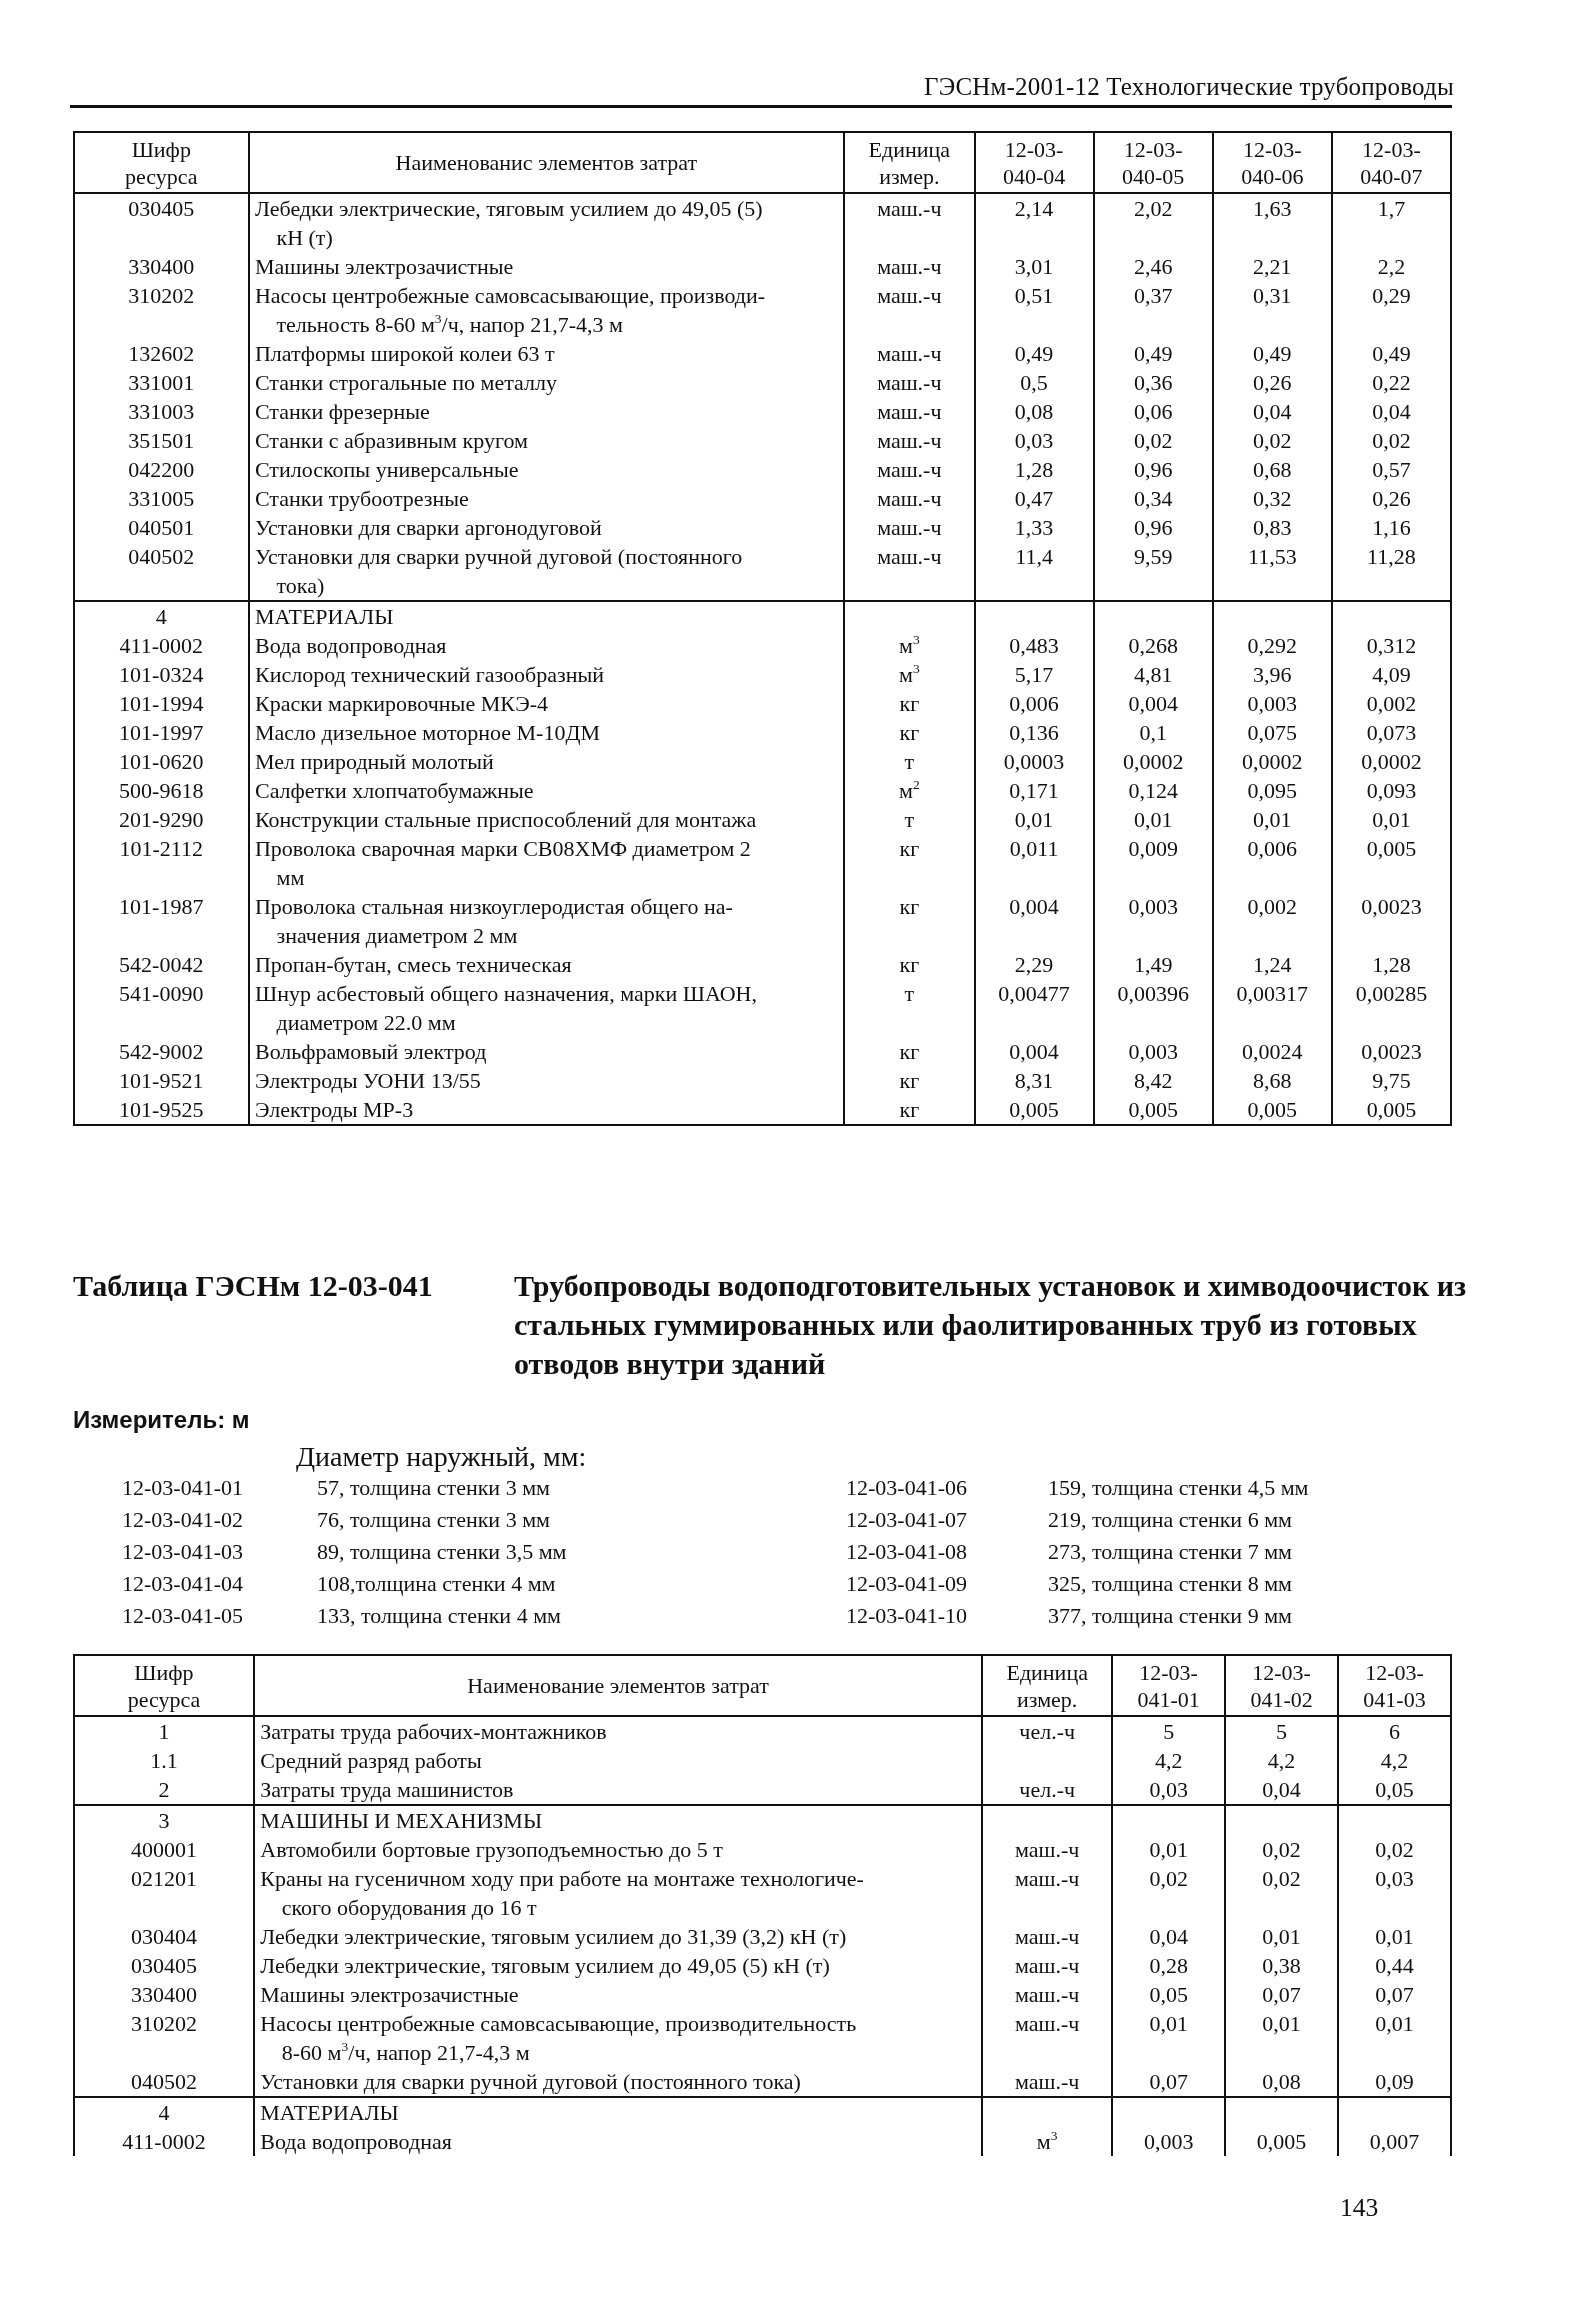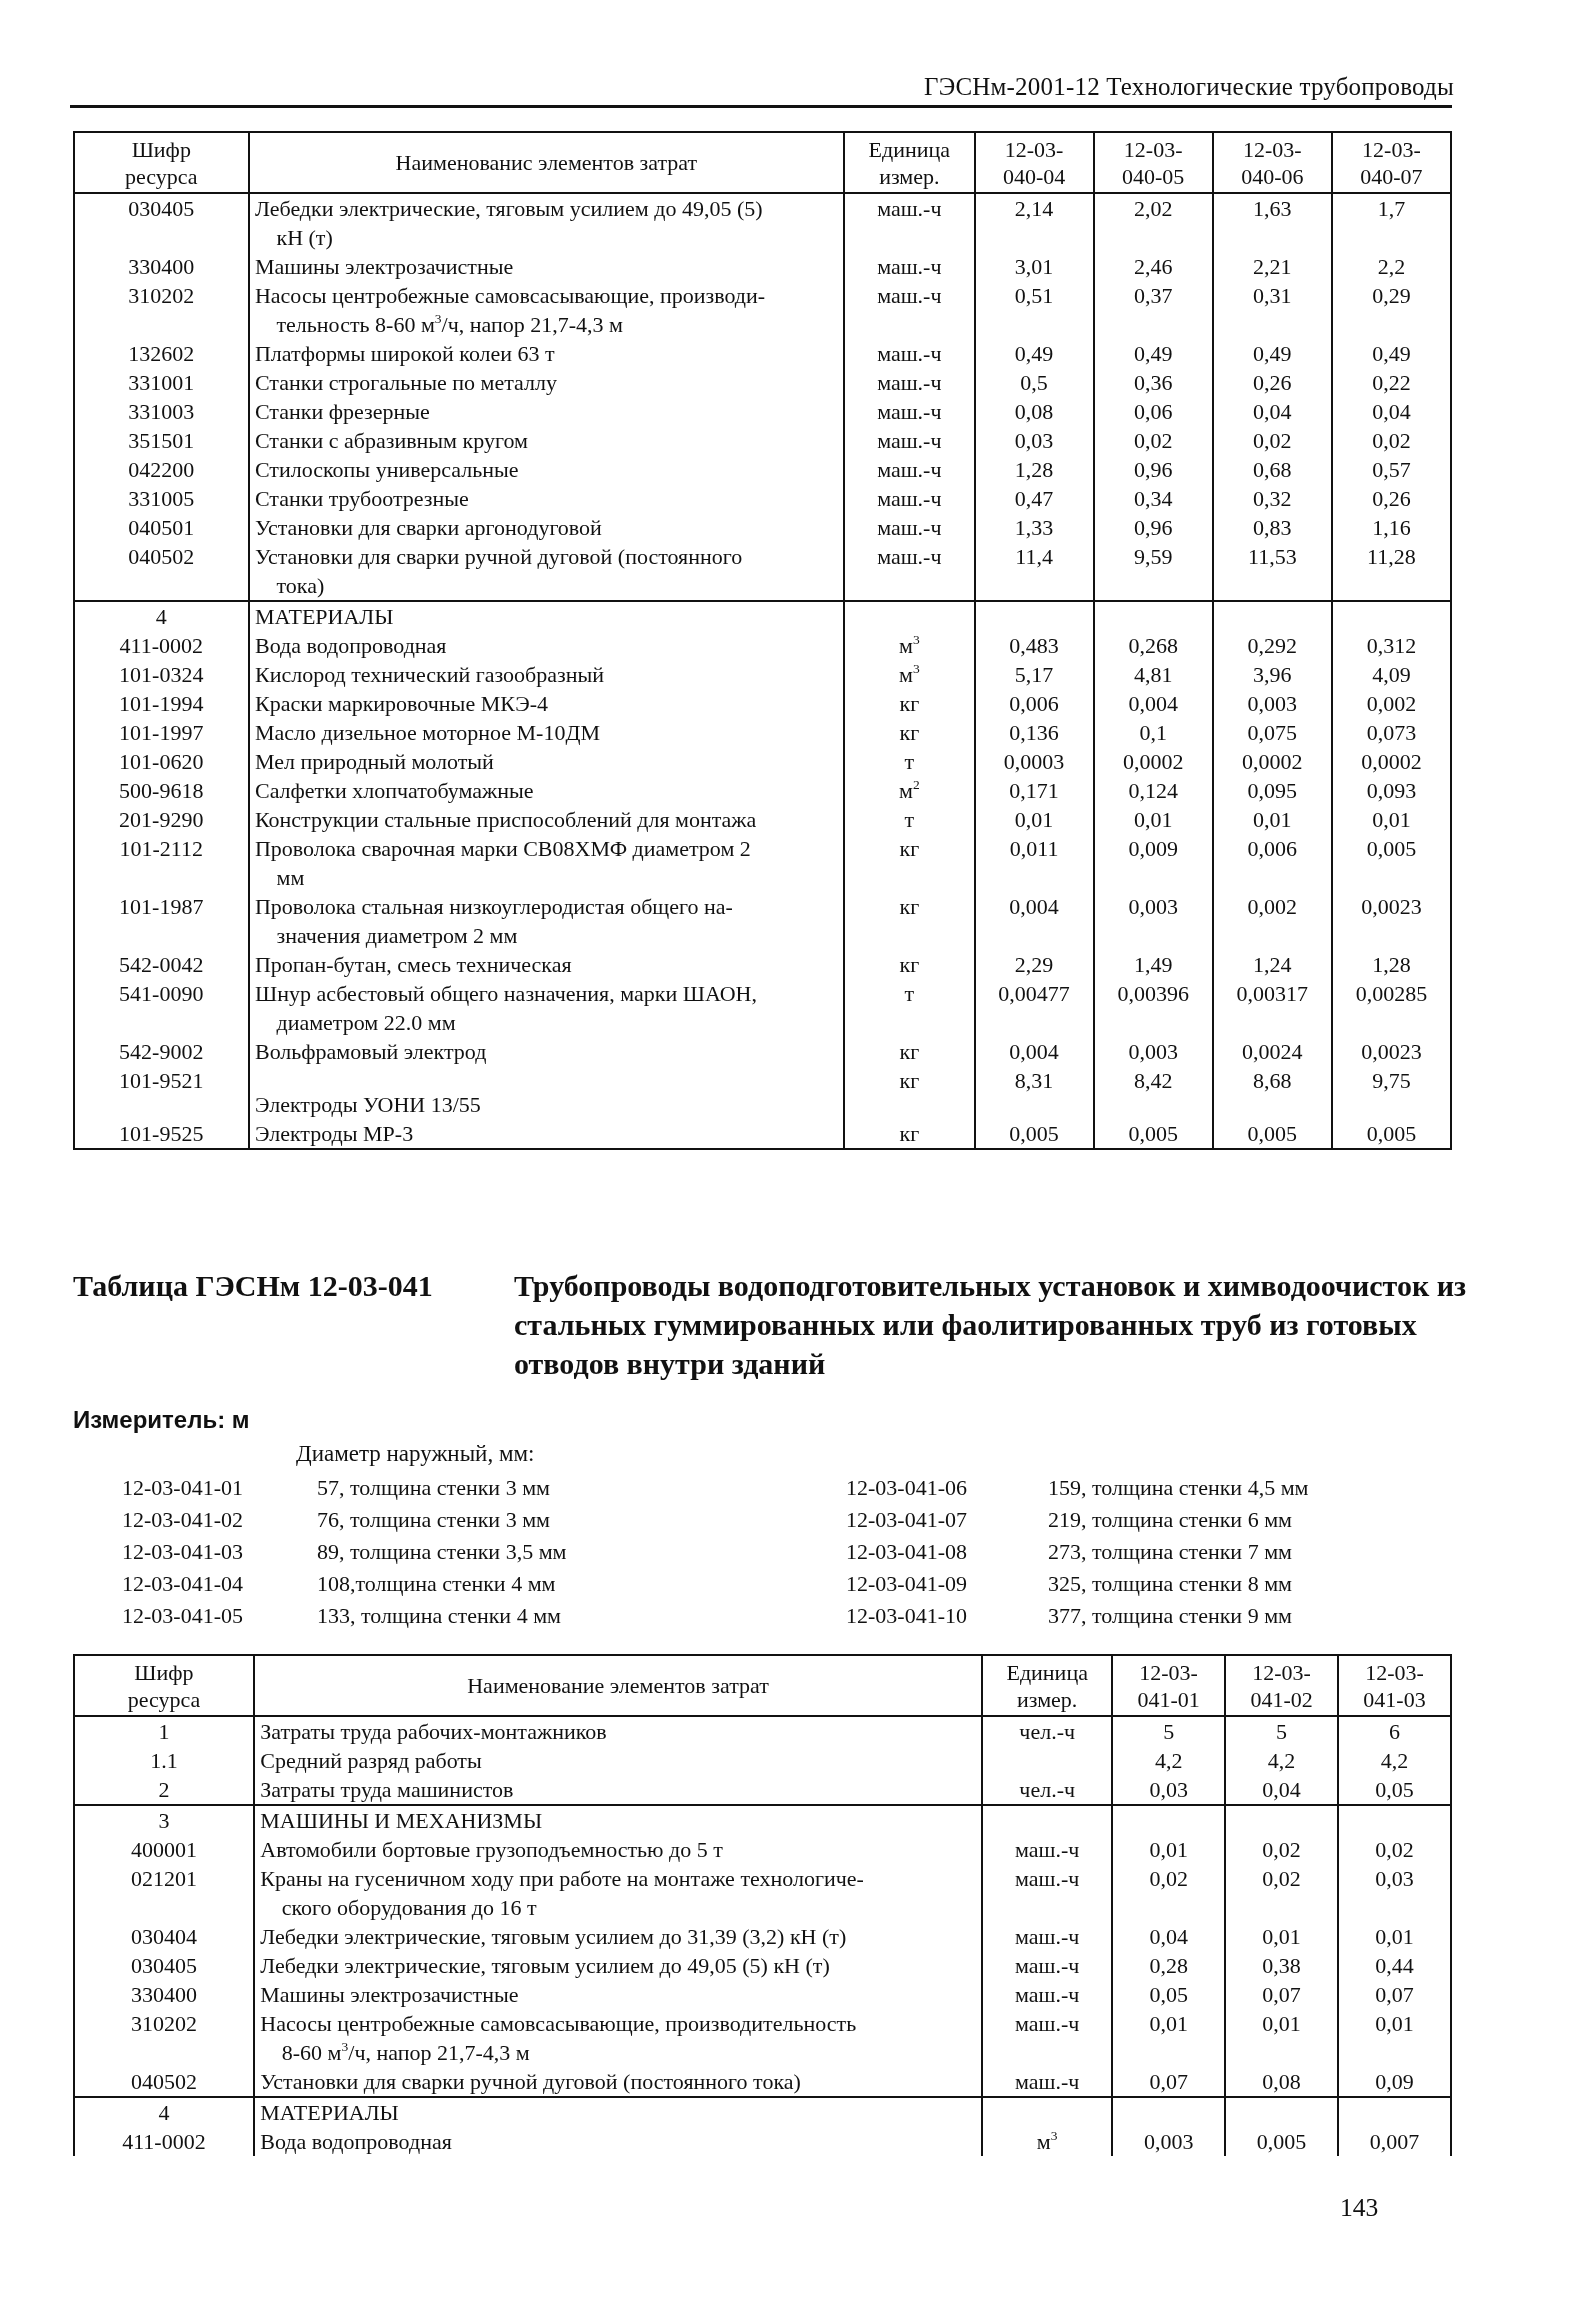--- a/index.html
+++ b/index.html
@@ -36,21 +36,21 @@
   #t1 col.c4, #t1 col.c5, #t1 col.c6, #t1 col.c7 { width: 116px; }
 
   .table-title {
     position: absolute; left: 73px; top: 1266px; width: 1414px;
     font-weight: bold; font-size: 30px; line-height: 39px;
   }
   .table-title .lbl { position: absolute; left: 0; top: 0; white-space: nowrap; }
   .table-title .txt { position: absolute; left: 441px; top: 0; width: 1010px; }
 
   .meter { position: absolute; left: 73px; top: 1406px; font-family: "Liberation Sans", "DejaVu Sans", sans-serif; font-weight: bold; font-size: 24px; }
-  .diam-head { position: absolute; left: 296px; top: 1441px; font-size: 23px; }
+  .diam-head { position: absolute; left: 296px; top: 1441px; font-size: 28px; }
   .diam-list { position: absolute; top: 1472px; font-size: 22px; line-height: 32px; }
   .diam-list .row { white-space: nowrap; margin-left: 28px; }
   .diam-list .code { display: inline-block; }
   #dl1 { left: 94px; } #dl1 .code { width: 195px; }
   #dl2 { left: 818px; } #dl2 .code { width: 202px; }
 
   #t2 { left: 73px; top: 1654px; width: 1379px; }
   #t2 col.c1 { width: 180px; } #t2 col.c2 { width: 729px; } #t2 col.c3 { width: 130px; }
   #t2 col.c4, #t2 col.c5, #t2 col.c6 { width: 113px; }
   #t2 tr.trunc td { border-bottom: none; }
@@ -367,21 +367,21 @@
         </td>
         <td class="unit">кг</td>
         <td class="val">0,004</td>
         <td class="val">0,003</td>
         <td class="val">0,0024</td>
         <td class="val">0,0023</td>
       </tr>
       <tr>
         <td class="code">101-9521</td>
         <td class="name">
-          <span style="display: block; margin-top: 24px;">Электроды УОНИ 13/55</span>
+          <span style="display: block;">Электроды УОНИ 13/55</span>
         </td>
         <td class="unit">кг</td>
         <td class="val">8,31</td>
         <td class="val">8,42</td>
         <td class="val">8,68</td>
         <td class="val">9,75</td>
       </tr>
       <tr class="last">
         <td class="code">101-9525</td>
         <td class="name">

